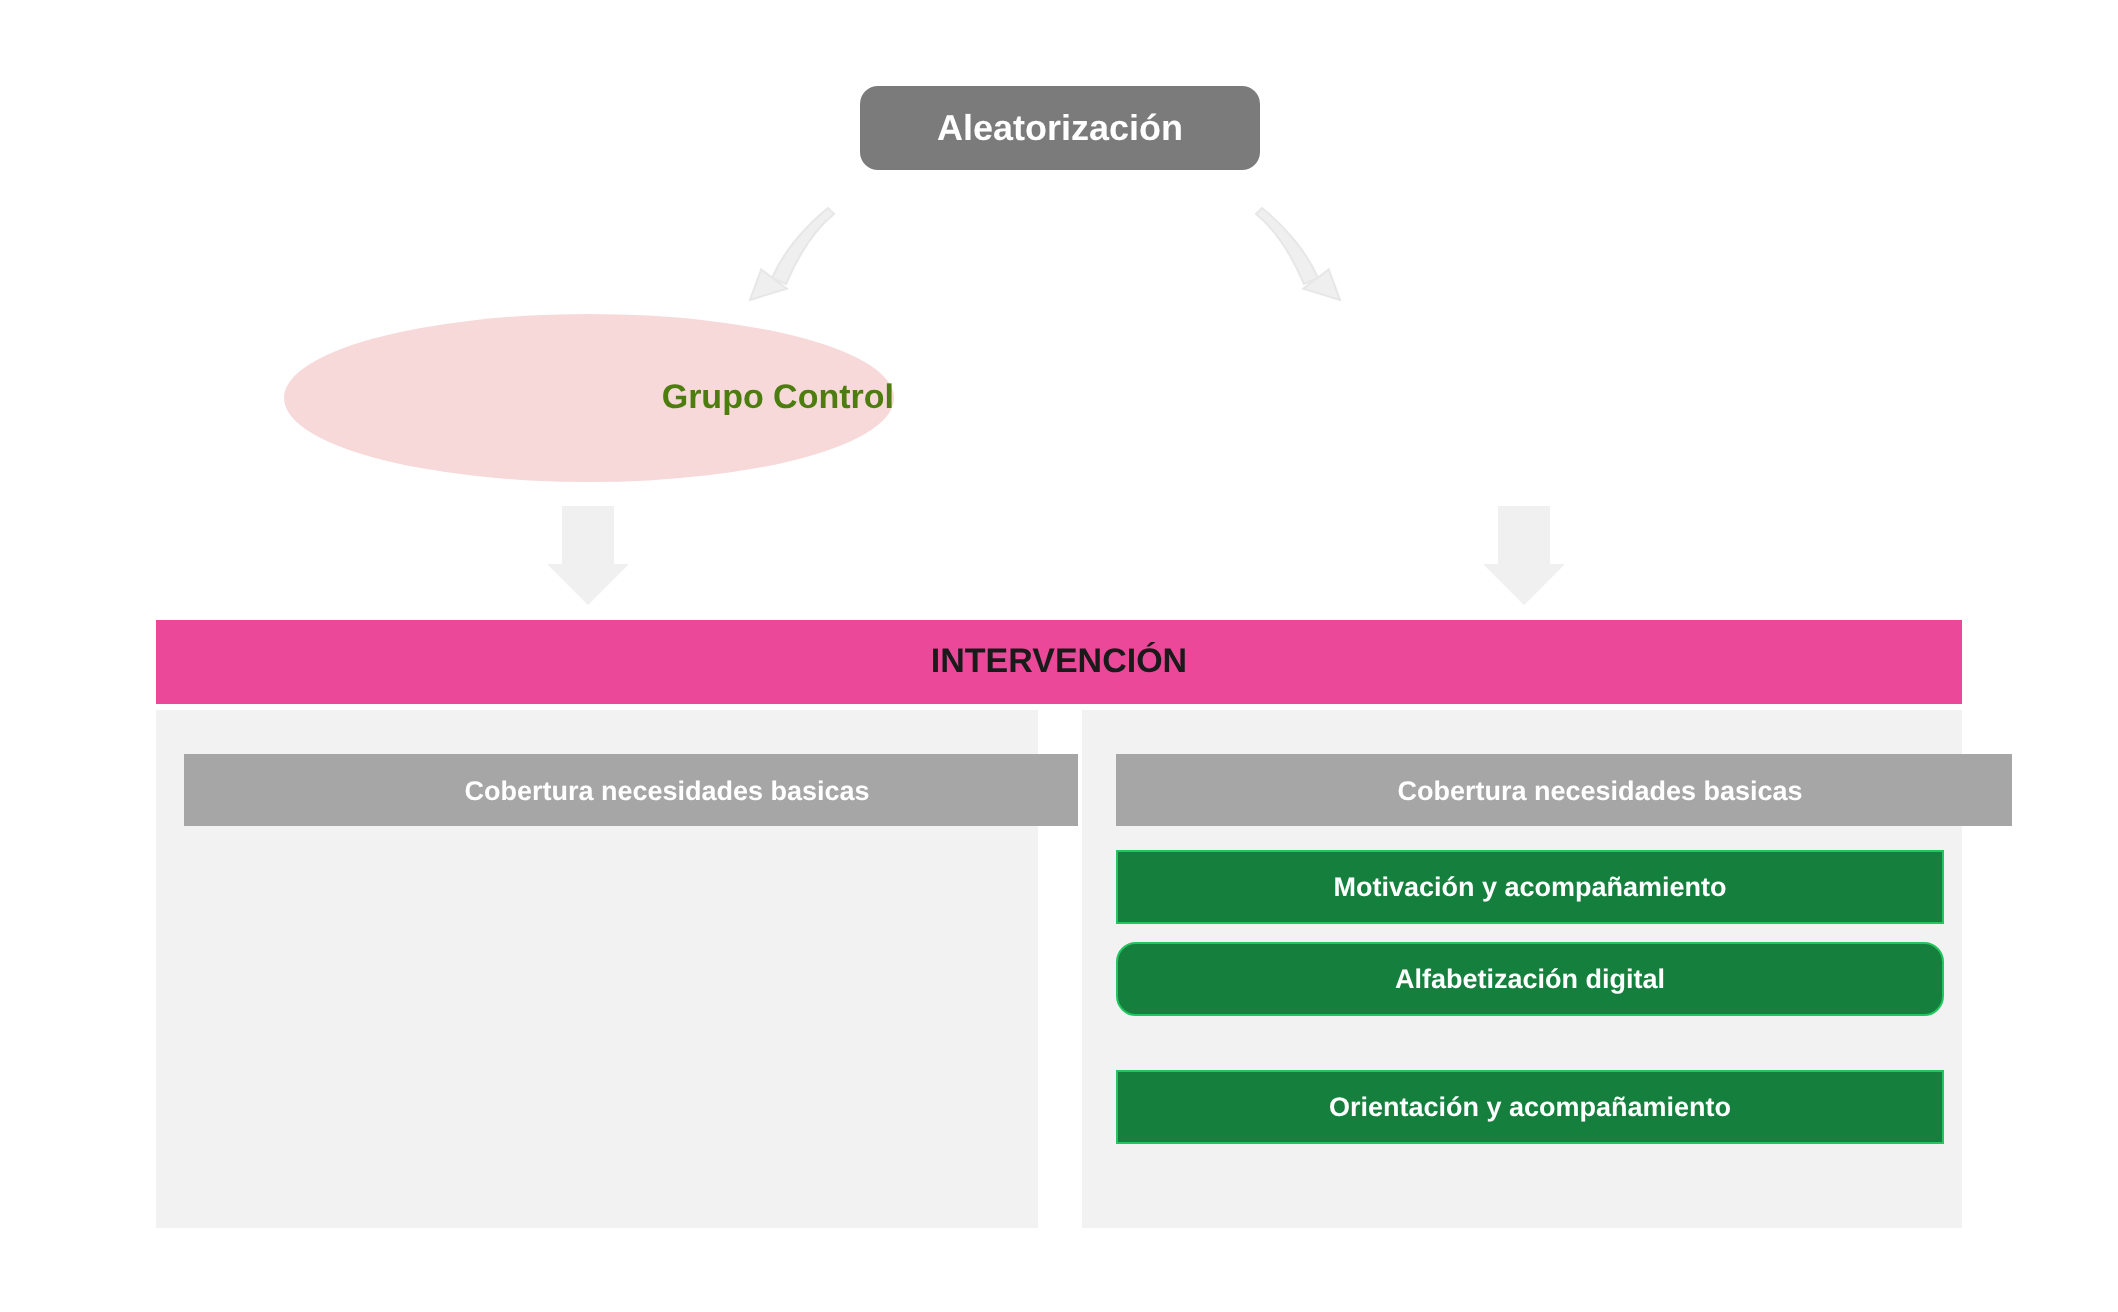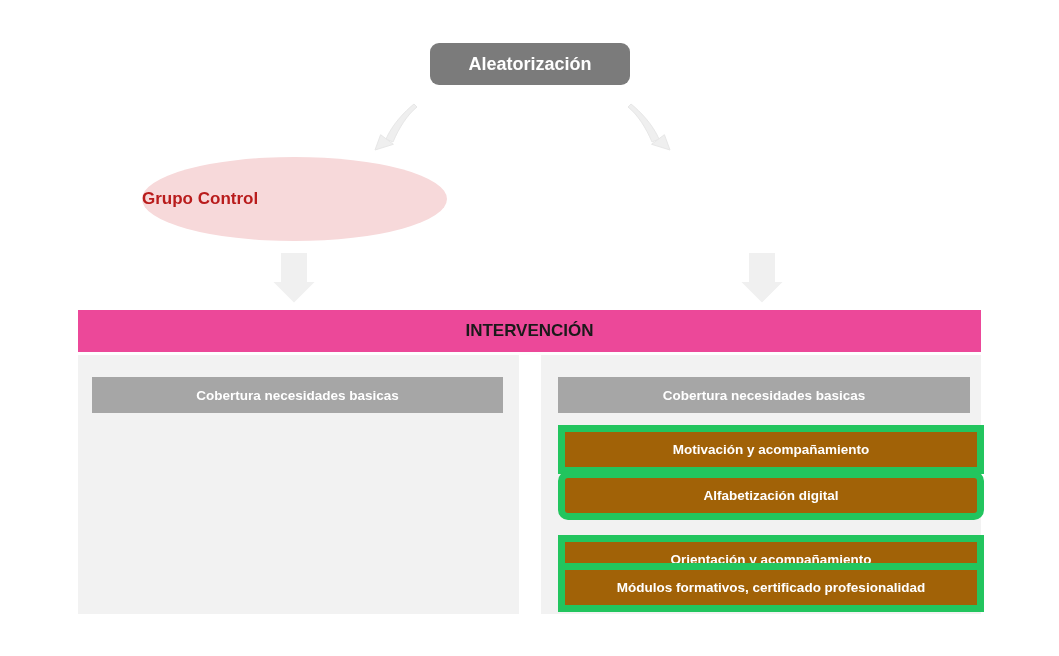--- a/index.html
+++ b/index.html
@@ -11,22 +11,22 @@
     position:absolute;left:430px;top:43px;width:200px;height:42px;
     background:#7b7b7b;border-radius:9px;
     display:flex;align-items:center;justify-content:center;
     color:#ffffff;font-weight:bold;font-size:18px;
   }
   .curved-arrow{position:absolute;top:103px;}
   .curved-arrow.left{left:374px;}
   .curved-arrow.right{left:627px;transform:scaleX(-1);}
   .ellipse{
     position:absolute;border-radius:50%;
-    display:flex;align-items:center;justify-content:flex-start;
-    color:#b91c1c;font-weight:bold;font-size:17px;
+    display:flex;align-items:center;justify-content:flex-end;
+    color:#4d7c0f;font-weight:bold;font-size:17px;
   }
   .ellipse.control{left:142px;top:157px;width:305px;height:84px;background:#f7d9da;}
   .ellipse.treatment{left:607px;top:158px;width:311px;height:87px;background:#dbe3f4;}
   .down-arrow{position:absolute;top:251px;}
   .down-arrow.left{left:270px;}
   .down-arrow.right{left:738px;}
   .banner{
     position:absolute;left:78px;top:310px;width:903px;height:42px;
     background:#ec4899;display:flex;align-items:center;justify-content:center;
     color:#1a1a1a;font-weight:bold;font-size:17px;
@@ -35,22 +35,22 @@
   .panel.control-panel{left:78px;width:441px;}
   .panel.treatment-panel{left:541px;width:440px;}
   .bar{
     position:absolute;height:35px;
     display:flex;align-items:center;justify-content:center;
     color:#ffffff;font-weight:bold;font-size:13.5px;text-align:center;
   }
   .control-panel .bar{left:14px;width:411px;}
   .treatment-panel .bar{left:17px;width:412px;}
   .bar.gray{background:#a6a6a6;height:36px;}
-  .bar.blue{background:#a16207;border:7px solid #22c55e;}
-  .bar.r0{top:22px;}
+  .bar.blue{background:#15803d;border:1px solid #22c55e;}
+  .bar.r0{top:22px;padding-left:36px;}
   .bar.r1{top:70px;}
   .bar.r2{top:116px;border-radius:10px;}
   .bar.r3{top:180px;}
   .bar.r4{top:208px;}
 </style>
 </head>
 <body>
 
 <div class="canvas">
 
@@ -97,18 +97,15 @@
     </div>
     <div class="bar blue r1">
       <span>Motivación y acompañamiento</span>
     </div>
     <div class="bar blue r2">
       <span>Alfabetización digital</span>
     </div>
     <div class="bar blue r3">
       <span>Orientación y acompañamiento</span>
     </div>
-    <div class="bar blue r4">
-      <span>Módulos formativos, certificado profesionalidad</span>
-    </div>
   </div>
 
 </div>
 
 </body></html>

